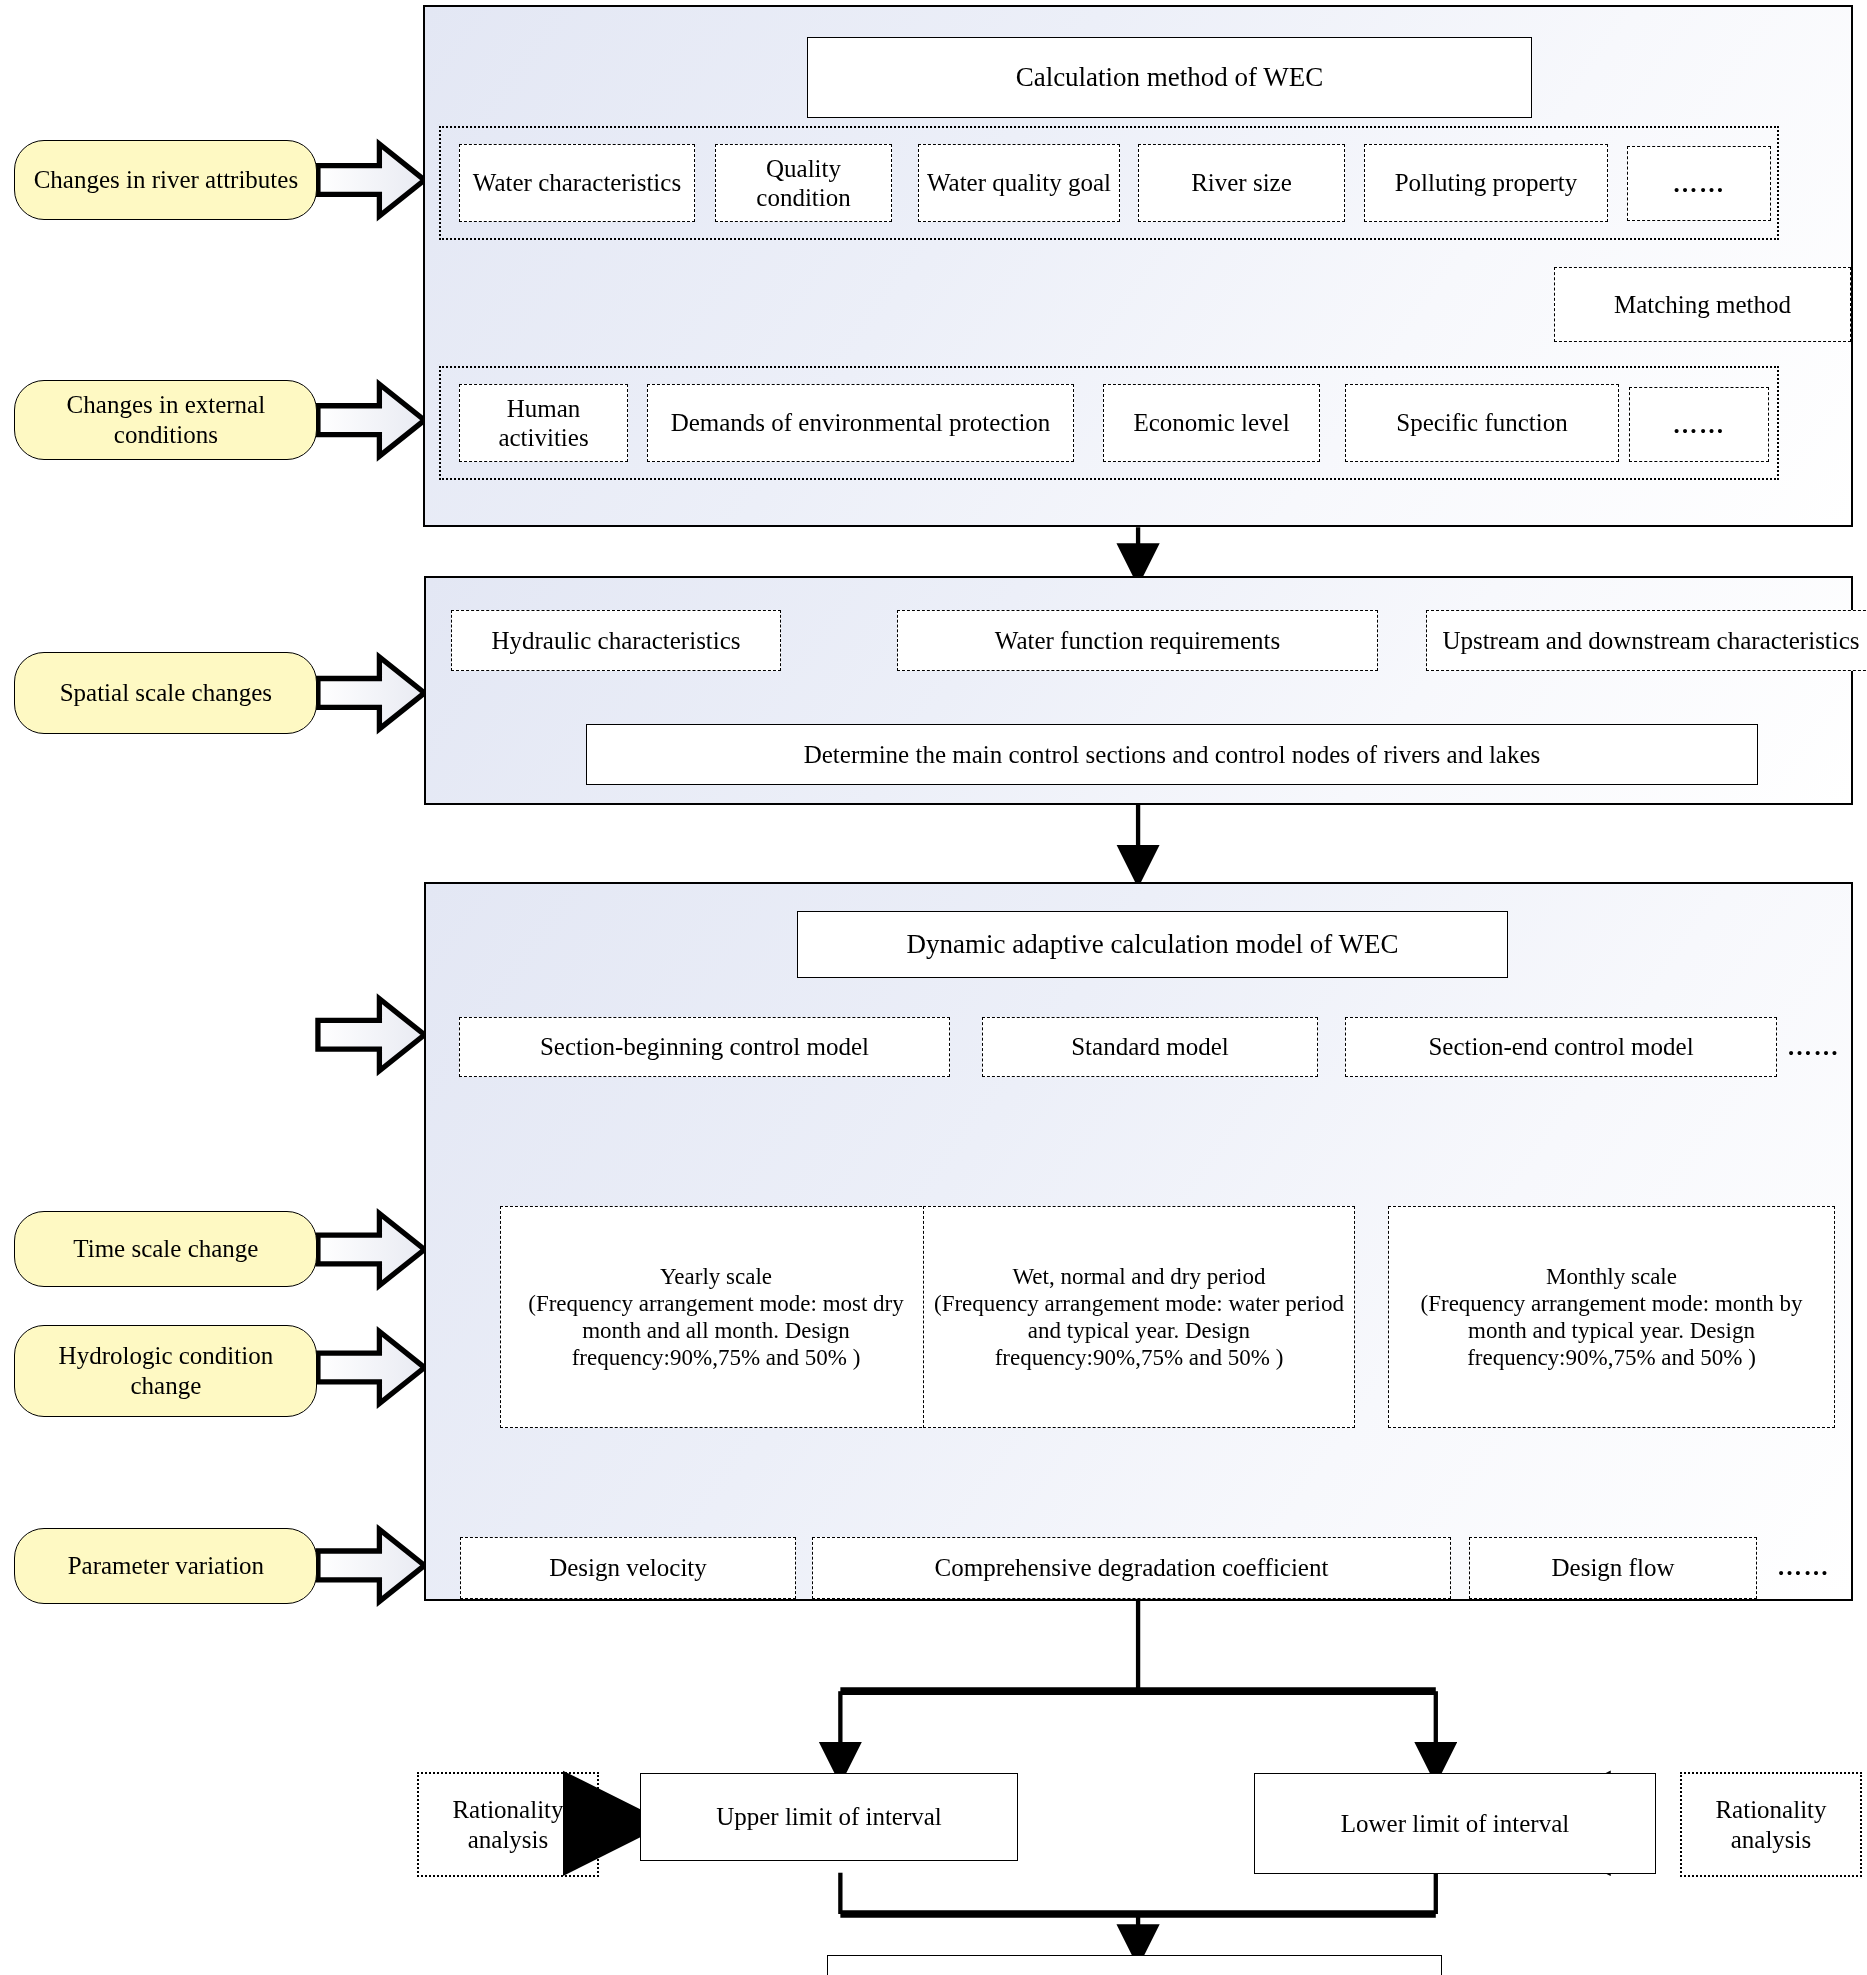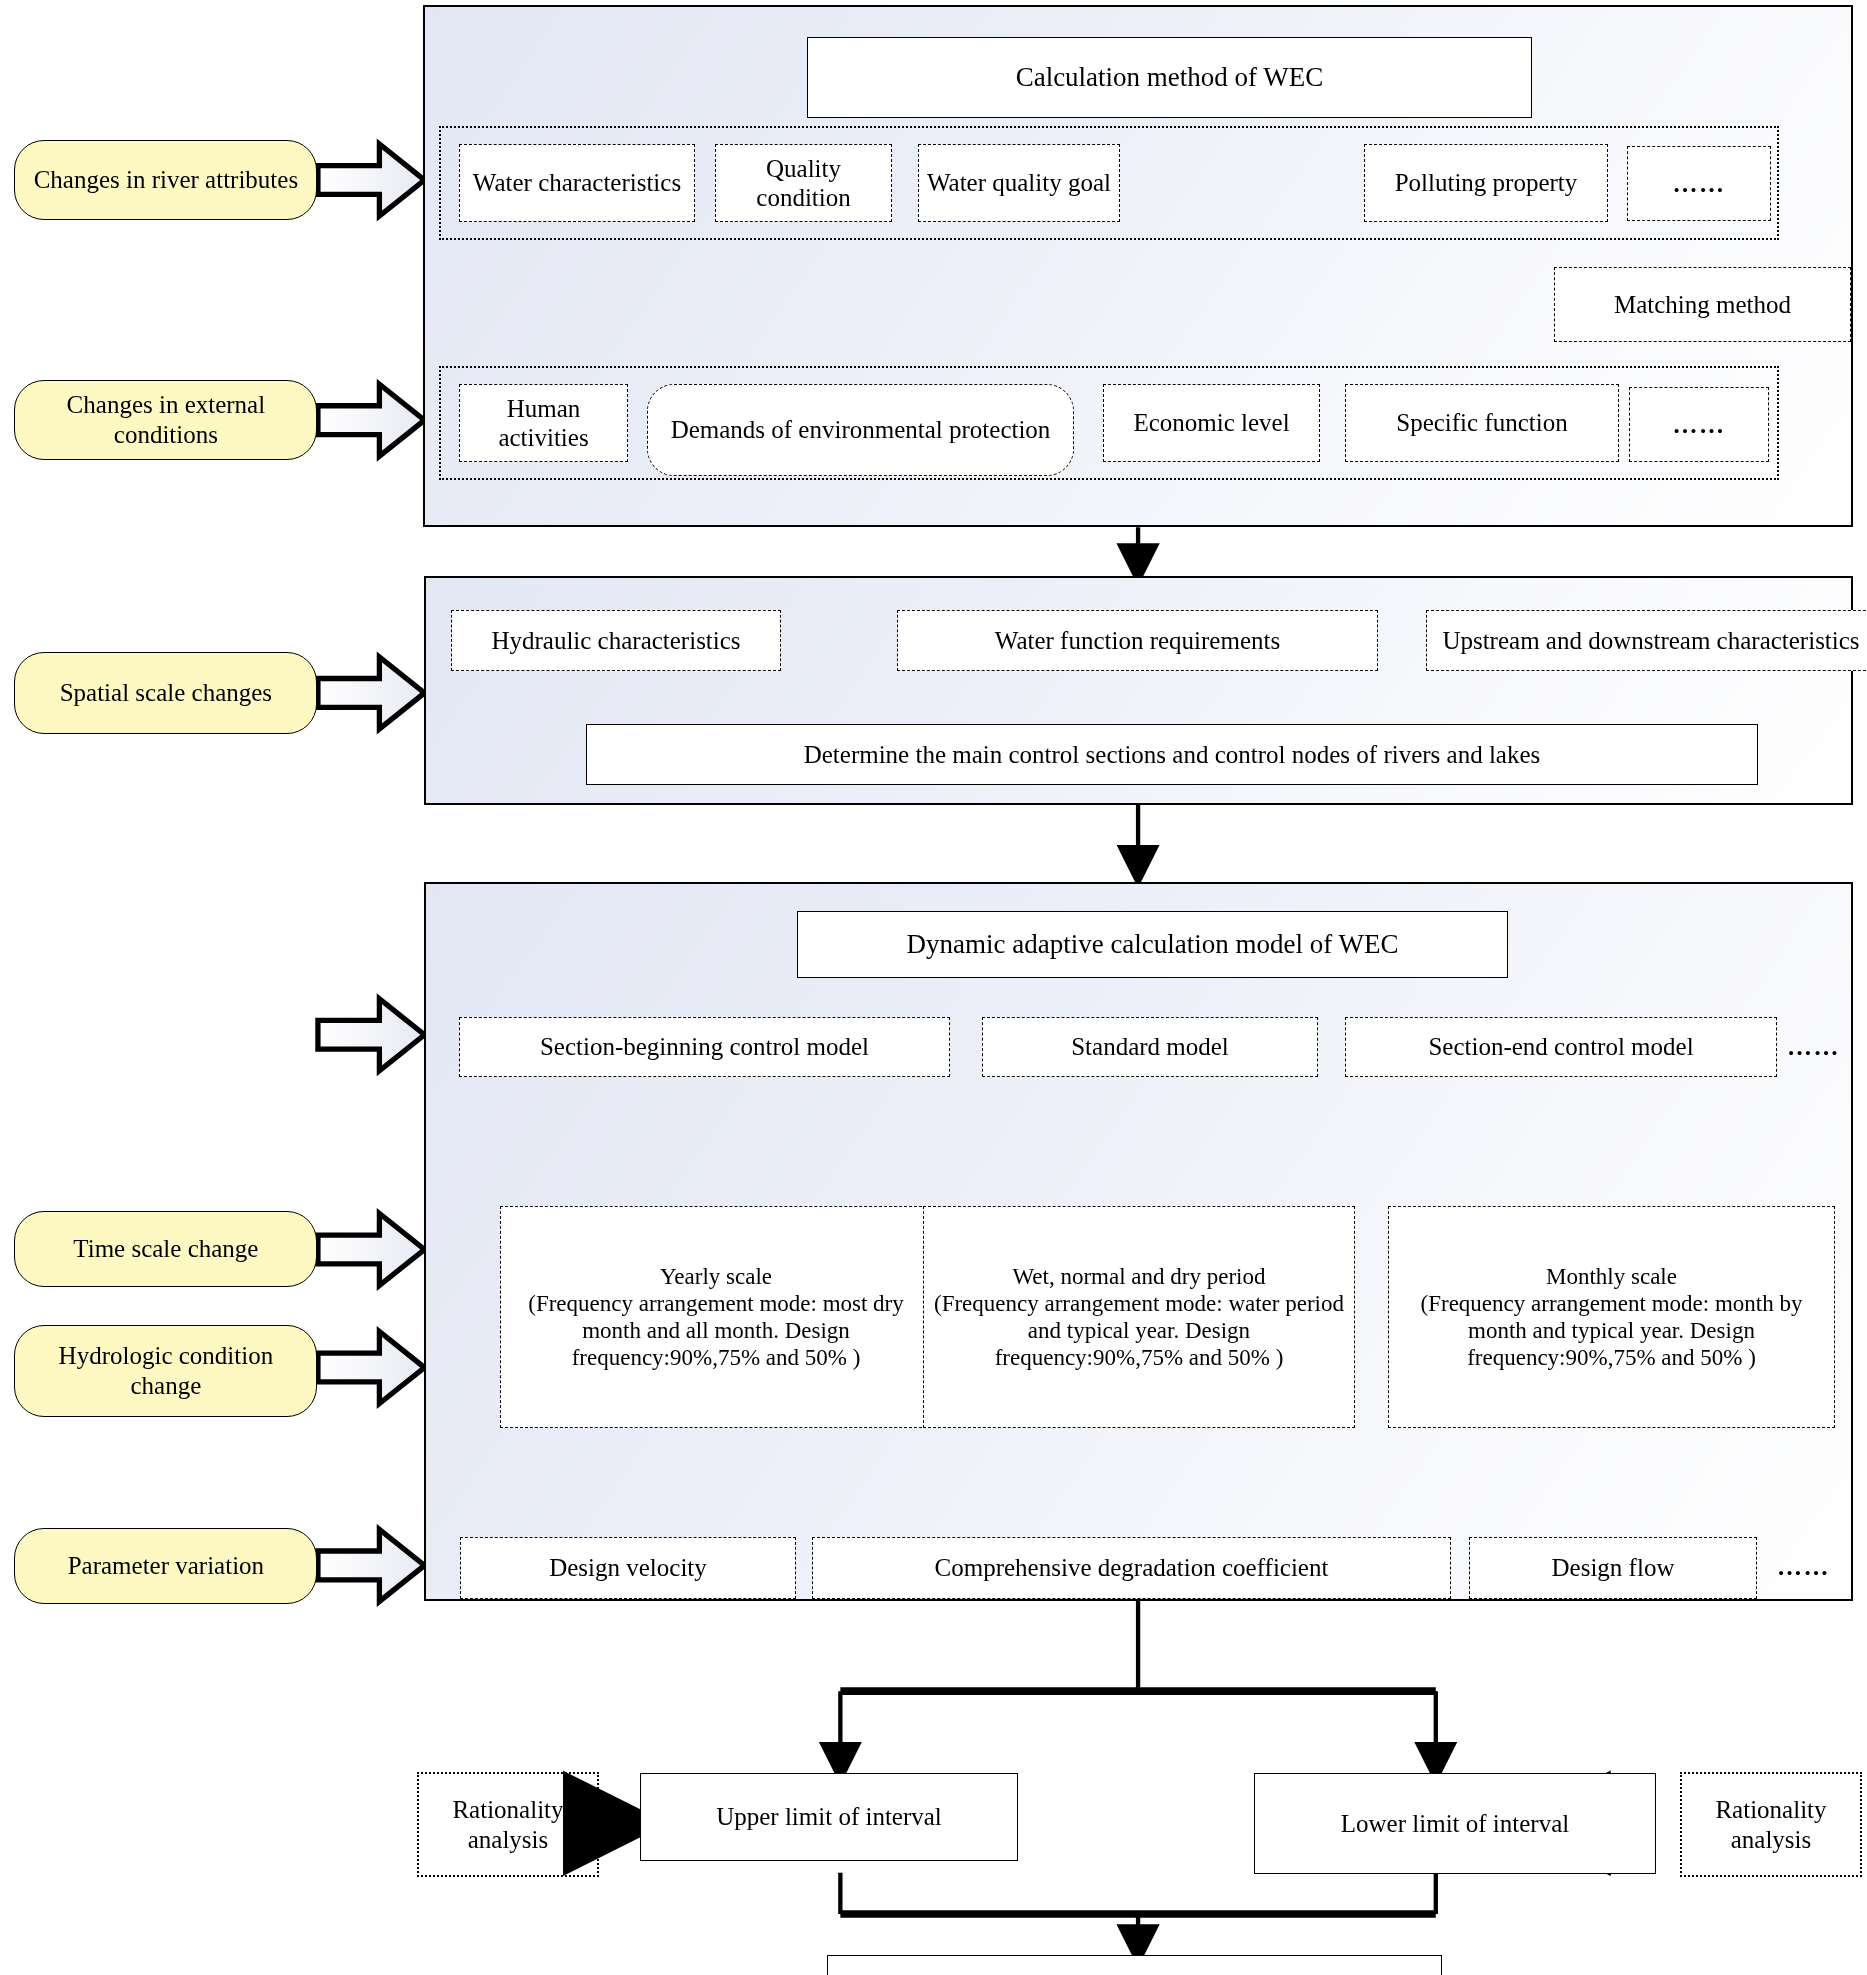--- a/index.html
+++ b/index.html
@@ -121,28 +121,29 @@
   </svg>
 
   <div class="abs panel" style="left:423px;top:4.8px;width:1430px;height:522px;"></div>
 
   <div class="abs solidbox t56" style="left:807px;top:37px;width:725px;height:81px;">Calculation method of WEC</div>
 
   <div class="abs dotbox" style="left:439px;top:126px;width:1340px;height:114px;"></div>
   <div class="abs dashbox whitefill t52" style="left:459px;top:144px;width:236px;height:78px;padding:0 4.8px;">Water characteristics</div>
   <div class="abs dashbox whitefill t52" style="left:715px;top:144px;width:177px;height:78px;padding:0 4.8px;">Quality condition</div>
   <div class="abs dashbox whitefill t52" style="left:918px;top:144px;width:202px;height:78px;padding:0 4.8px;">Water quality goal</div>
+  <div class="abs dashbox whitefill t52" style="left:1138px;top:144px;width:207px;height:78px;padding:0 4.8px;">River size</div>
   <div class="abs dashbox whitefill t52" style="left:1364px;top:144px;width:244px;height:78px;padding:0 4.8px;">Polluting property</div>
   <div class="abs dashbox whitefill t52 dots" style="left:1627px;top:146px;width:144px;height:75px;">……</div>
 
   <div class="abs dashbox whitefill t52" style="left:1554px;top:267px;width:297px;height:75px;">Matching method</div>
 
   <div class="abs dotbox" style="left:439px;top:366px;width:1340px;height:114px;"></div>
   <div class="abs dashbox whitefill t52" style="left:459px;top:384px;width:169px;height:78px;padding:0 3.8px;">Human activities</div>
-  <div class="abs dashbox whitefill t52" style="left:647px;top:384px;width:427px;height:92px;padding:0 7px;border-radius:27px;">Demands of environmental protection</div>
+  <div class="abs dashbox whitefill t52" style="left:647px;top:384px;width:427px;height:78px;padding:0 7px;">Demands of environmental protection</div>
   <div class="abs dashbox whitefill t52" style="left:1103px;top:384px;width:217px;height:78px;padding:0 4.8px;">Economic level</div>
   <div class="abs dashbox whitefill t52" style="left:1345px;top:384px;width:274px;height:78px;padding:0 4.8px;">Specific function</div>
   <div class="abs dashbox whitefill t52 dots" style="left:1629px;top:387px;width:140px;height:75px;">……</div>
 
   <div class="abs panel" style="left:424px;top:576px;width:1429px;height:229px;"></div>
 
   <div class="abs dashbox whitefill t52" style="left:451px;top:610px;width:330px;height:61px;">Hydraulic characteristics</div>
   <div class="abs dashbox whitefill t52" style="left:897px;top:610px;width:481px;height:61px;">Water function requirements</div>
   <div class="abs dashbox whitefill t52" style="left:1426px;top:610px;width:450px;height:61px;padding:0 4.8px;">Upstream and downstream characteristics</div>
 

